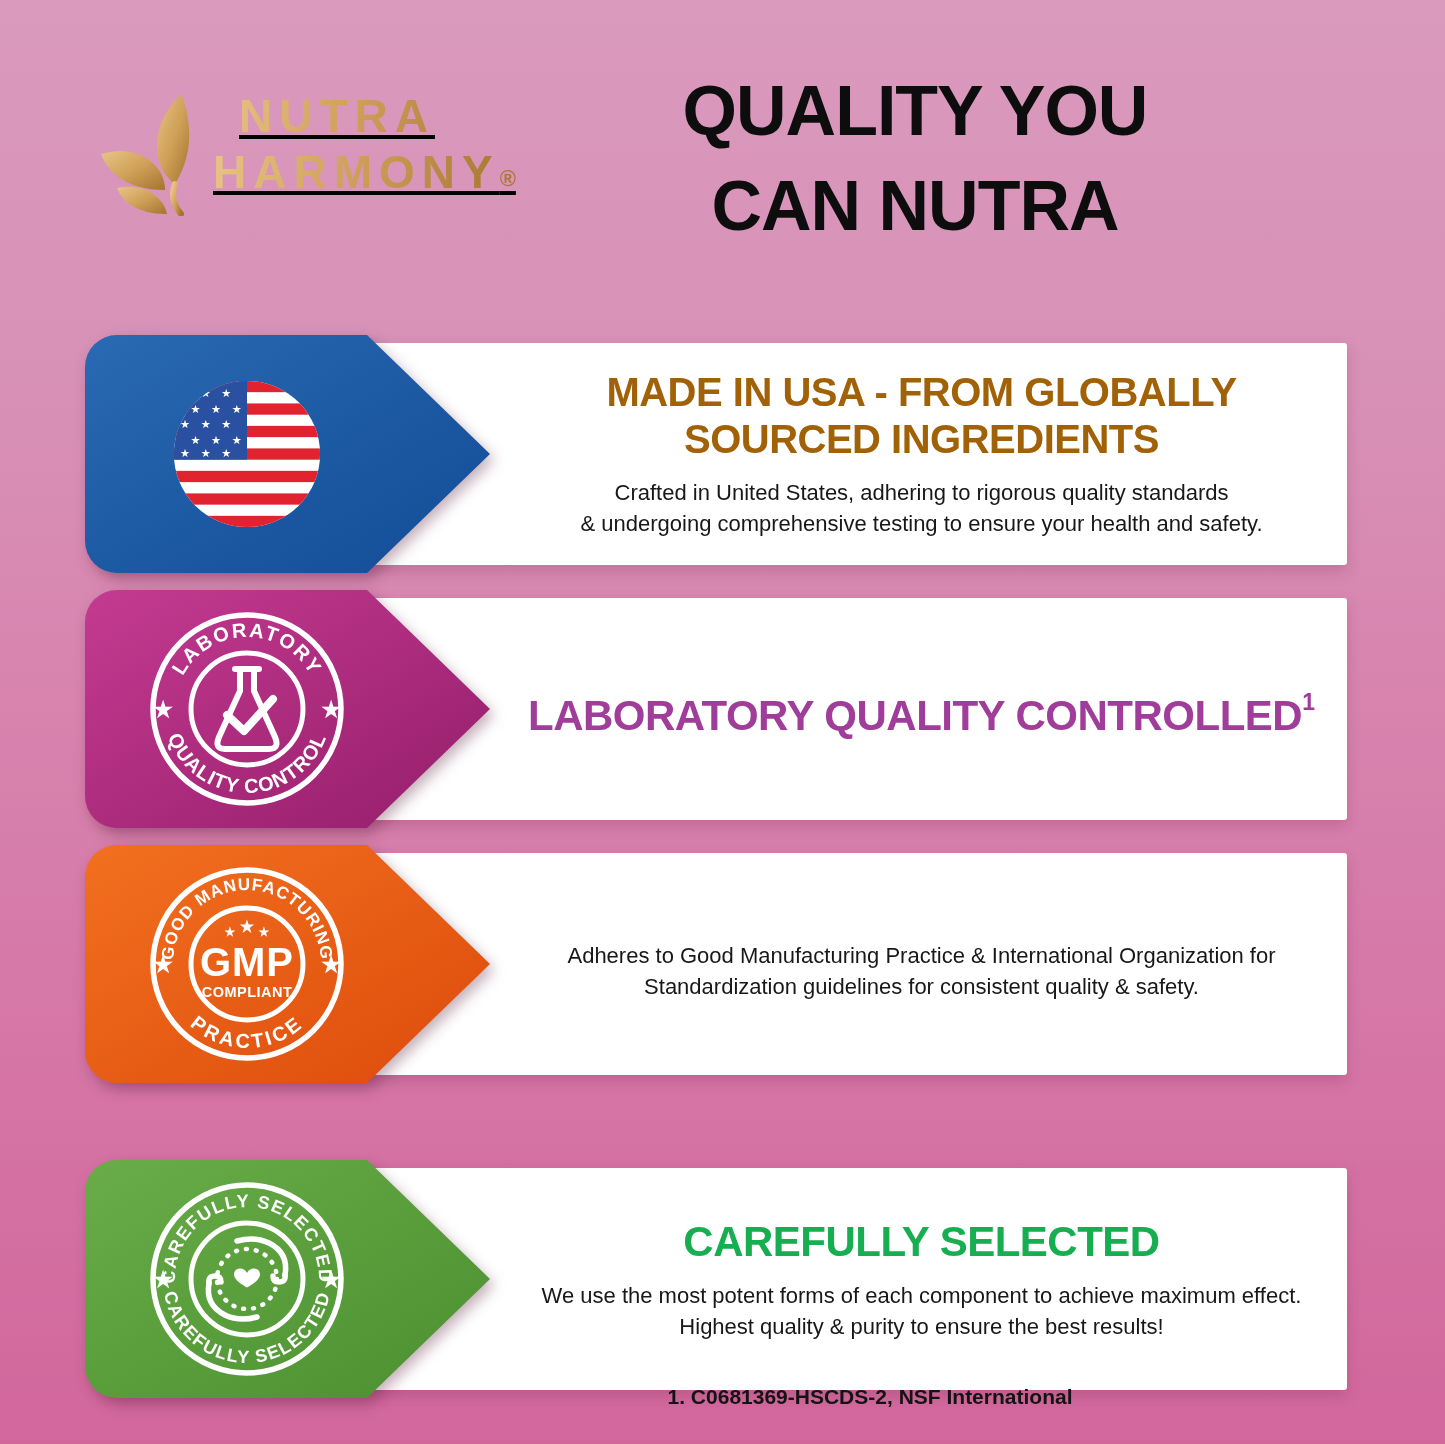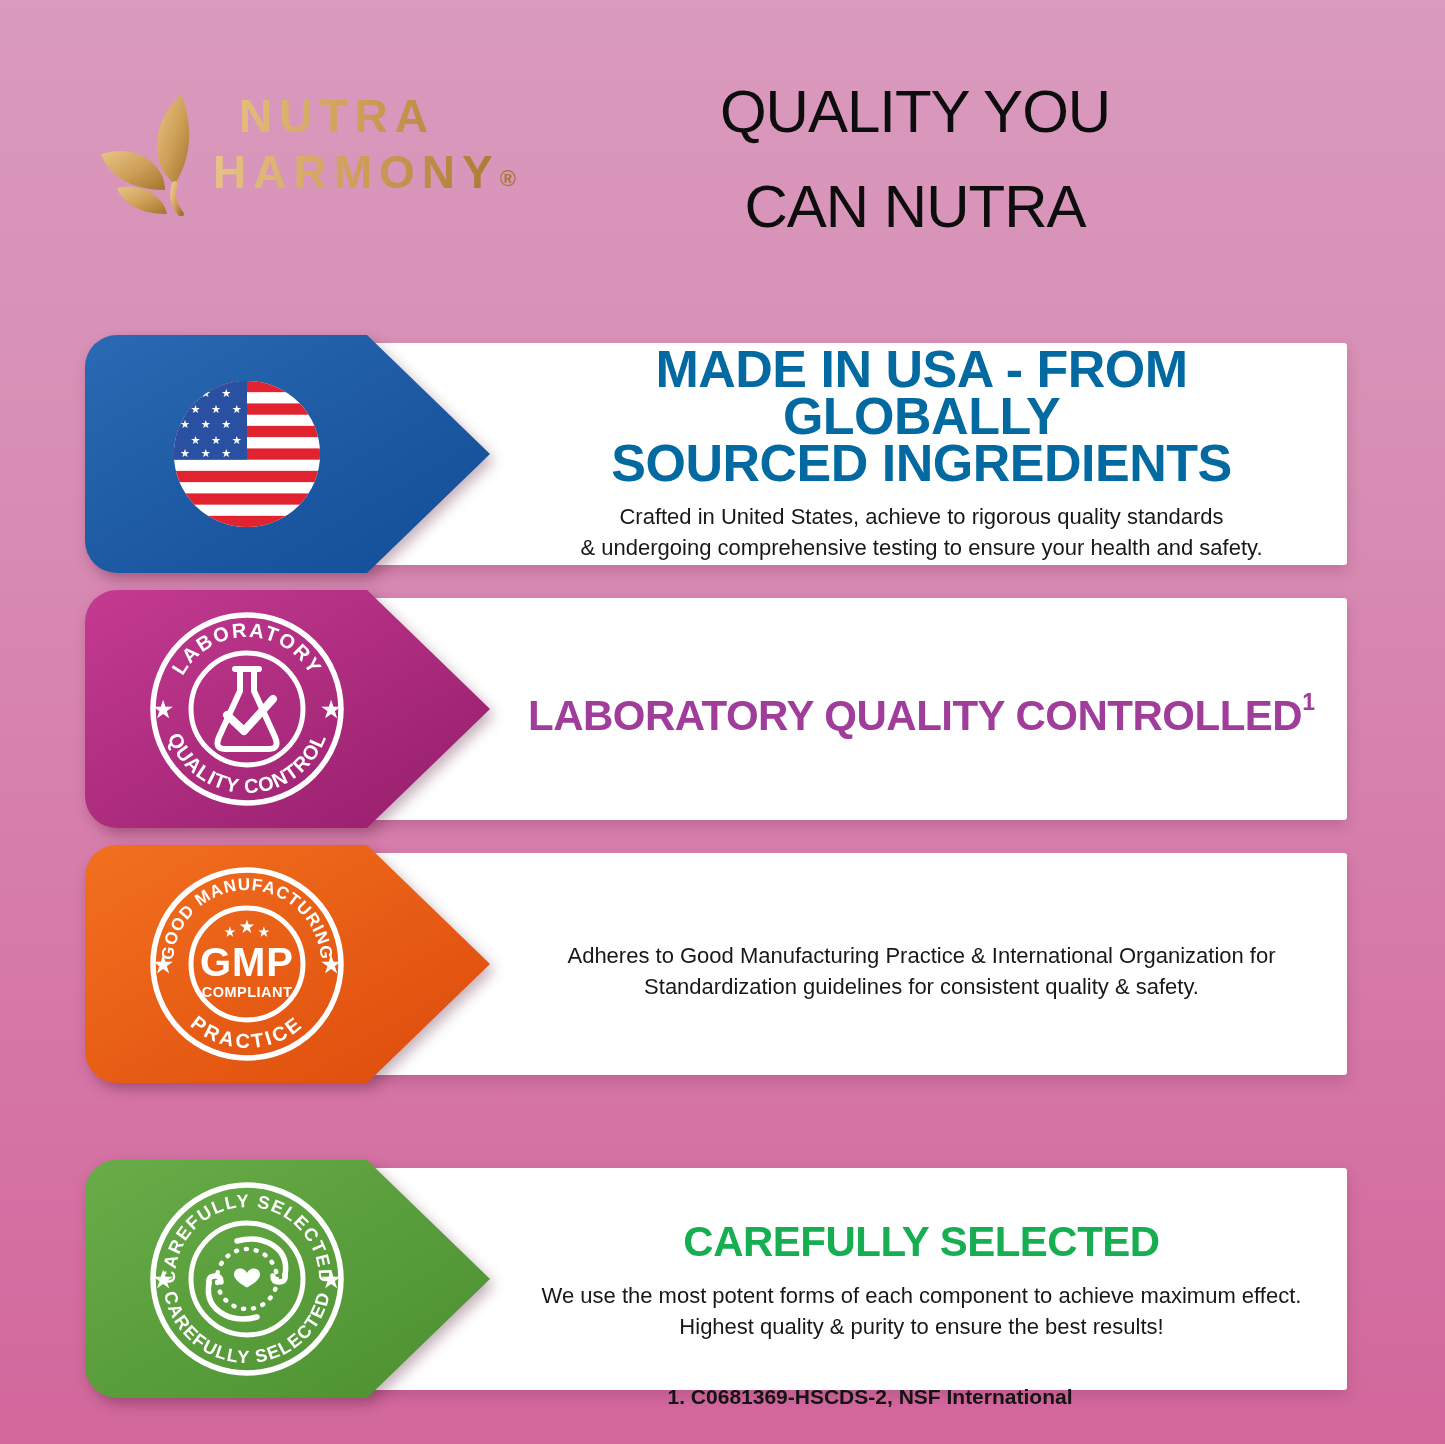--- a/index.html
+++ b/index.html
@@ -4,45 +4,45 @@
 <style>
   html,body{margin:0;padding:0;}
   body{font-family:"Liberation Sans",sans-serif;}
   .canvas{
     position:relative;width:1445px;height:1444px;overflow:hidden;
     background:linear-gradient(180deg,#d99abd 0%,#d88fb5 30%,#d67aa9 65%,#d2679c 100%);
   }
   
   .logo{position:absolute;left:95px;top:86px;width:460px;height:140px;}
   .leaf{position:absolute;left:0;top:6px;width:138px;height:124px;}
-  .brand-text{position:absolute;left:118px;top:2px;white-space:nowrap;}
+  .brand-text{position:absolute;left:118px;top:2px;white-space:nowrap;text-decoration:underline;}
   .brand-line{
     font-weight:bold;font-size:46px;letter-spacing:7px;line-height:56px;
     background:linear-gradient(100deg,#e9c486 0%,#cfa159 45%,#a3742e 100%);
     -webkit-background-clip:text;background-clip:text;color:transparent;
   }
   .brand-line.l1{padding-left:26px;}
   .brand-reg{font-size:22px;letter-spacing:0;vertical-align:2px;}
   .title{
     position:absolute;left:540px;top:64px;width:750px;text-align:center;
-    color:#0d0d0d;font-weight:normal;font-size:60px;line-height:95px;letter-spacing:-1px;
+    color:#0d0d0d;font-weight:bold;font-size:70px;line-height:95px;letter-spacing:-1px;
   }
   
   .row{position:absolute;left:0;width:1445px;height:238px;}
   .row.r0{top:335px}.row.r1{top:590px}.row.r2{top:845px}.row.r3{top:1160px}
   .strip{
     position:absolute;left:110px;top:8px;width:1237px;height:222px;background:#ffffff;
     border-radius:3px;box-shadow:0 6px 14px rgba(125,45,85,.25);
   }
   .strip-inner{
     position:absolute;left:400px;right:14px;top:0;bottom:0;
     display:flex;flex-direction:column;justify-content:center;align-items:center;text-align:center;
   }
   .hline{font-weight:bold;font-size:42px;line-height:49px;letter-spacing:-.5px;}
-  .r0 .hline{font-size:52px;line-height:47px;color:#0369a1;}
+  .r0 .hline{font-size:40px;line-height:47px;color:#a16207;}
   .r1 .hline{color:#a03d9a;}
   .r2 .hline{color:#e03427;}
   .r3 .hline{color:#17ae51;}
   .hsup{font-size:23px;font-weight:bold;vertical-align:20px;letter-spacing:0;}
   .body{margin-top:14px;color:#181818;font-size:22px;line-height:31px;}
   
   .badge{position:absolute;left:85px;top:0;width:405px;height:238px;
     filter:drop-shadow(4px 6px 7px rgba(85,25,55,.35));}
   .badge-shape{position:absolute;left:0;top:0;width:405px;height:238px;}
   .stamp{position:absolute;left:62px;top:19px;width:200px;height:200px;}
@@ -83,21 +83,21 @@
   </div>
 
   <section class="row r0">
     <div class="strip">
       <div class="strip-inner">
         <h2 style="margin:0">
           <div class="hline">MADE IN USA - FROM GLOBALLY</div>
           <div class="hline">SOURCED INGREDIENTS</div>
         </h2>
         <div class="body">
-          <div>Crafted in United States, achieve to rigorous quality standards</div>
+          <div>Crafted in United States, adhering to rigorous quality standards</div>
           <div>&amp; undergoing comprehensive testing to ensure your health and safety.</div>
         </div>
       </div>
     </div>
     <div class="badge">
       <svg class="badge-shape" viewBox="0 0 405 238">
         <defs>
             <linearGradient id="gb0" x1="0" y1="0" x2="1" y2="1">
           <stop offset="0" stop-color="#2a69b3"></stop>
               <stop offset="1" stop-color="#124c96"></stop>

